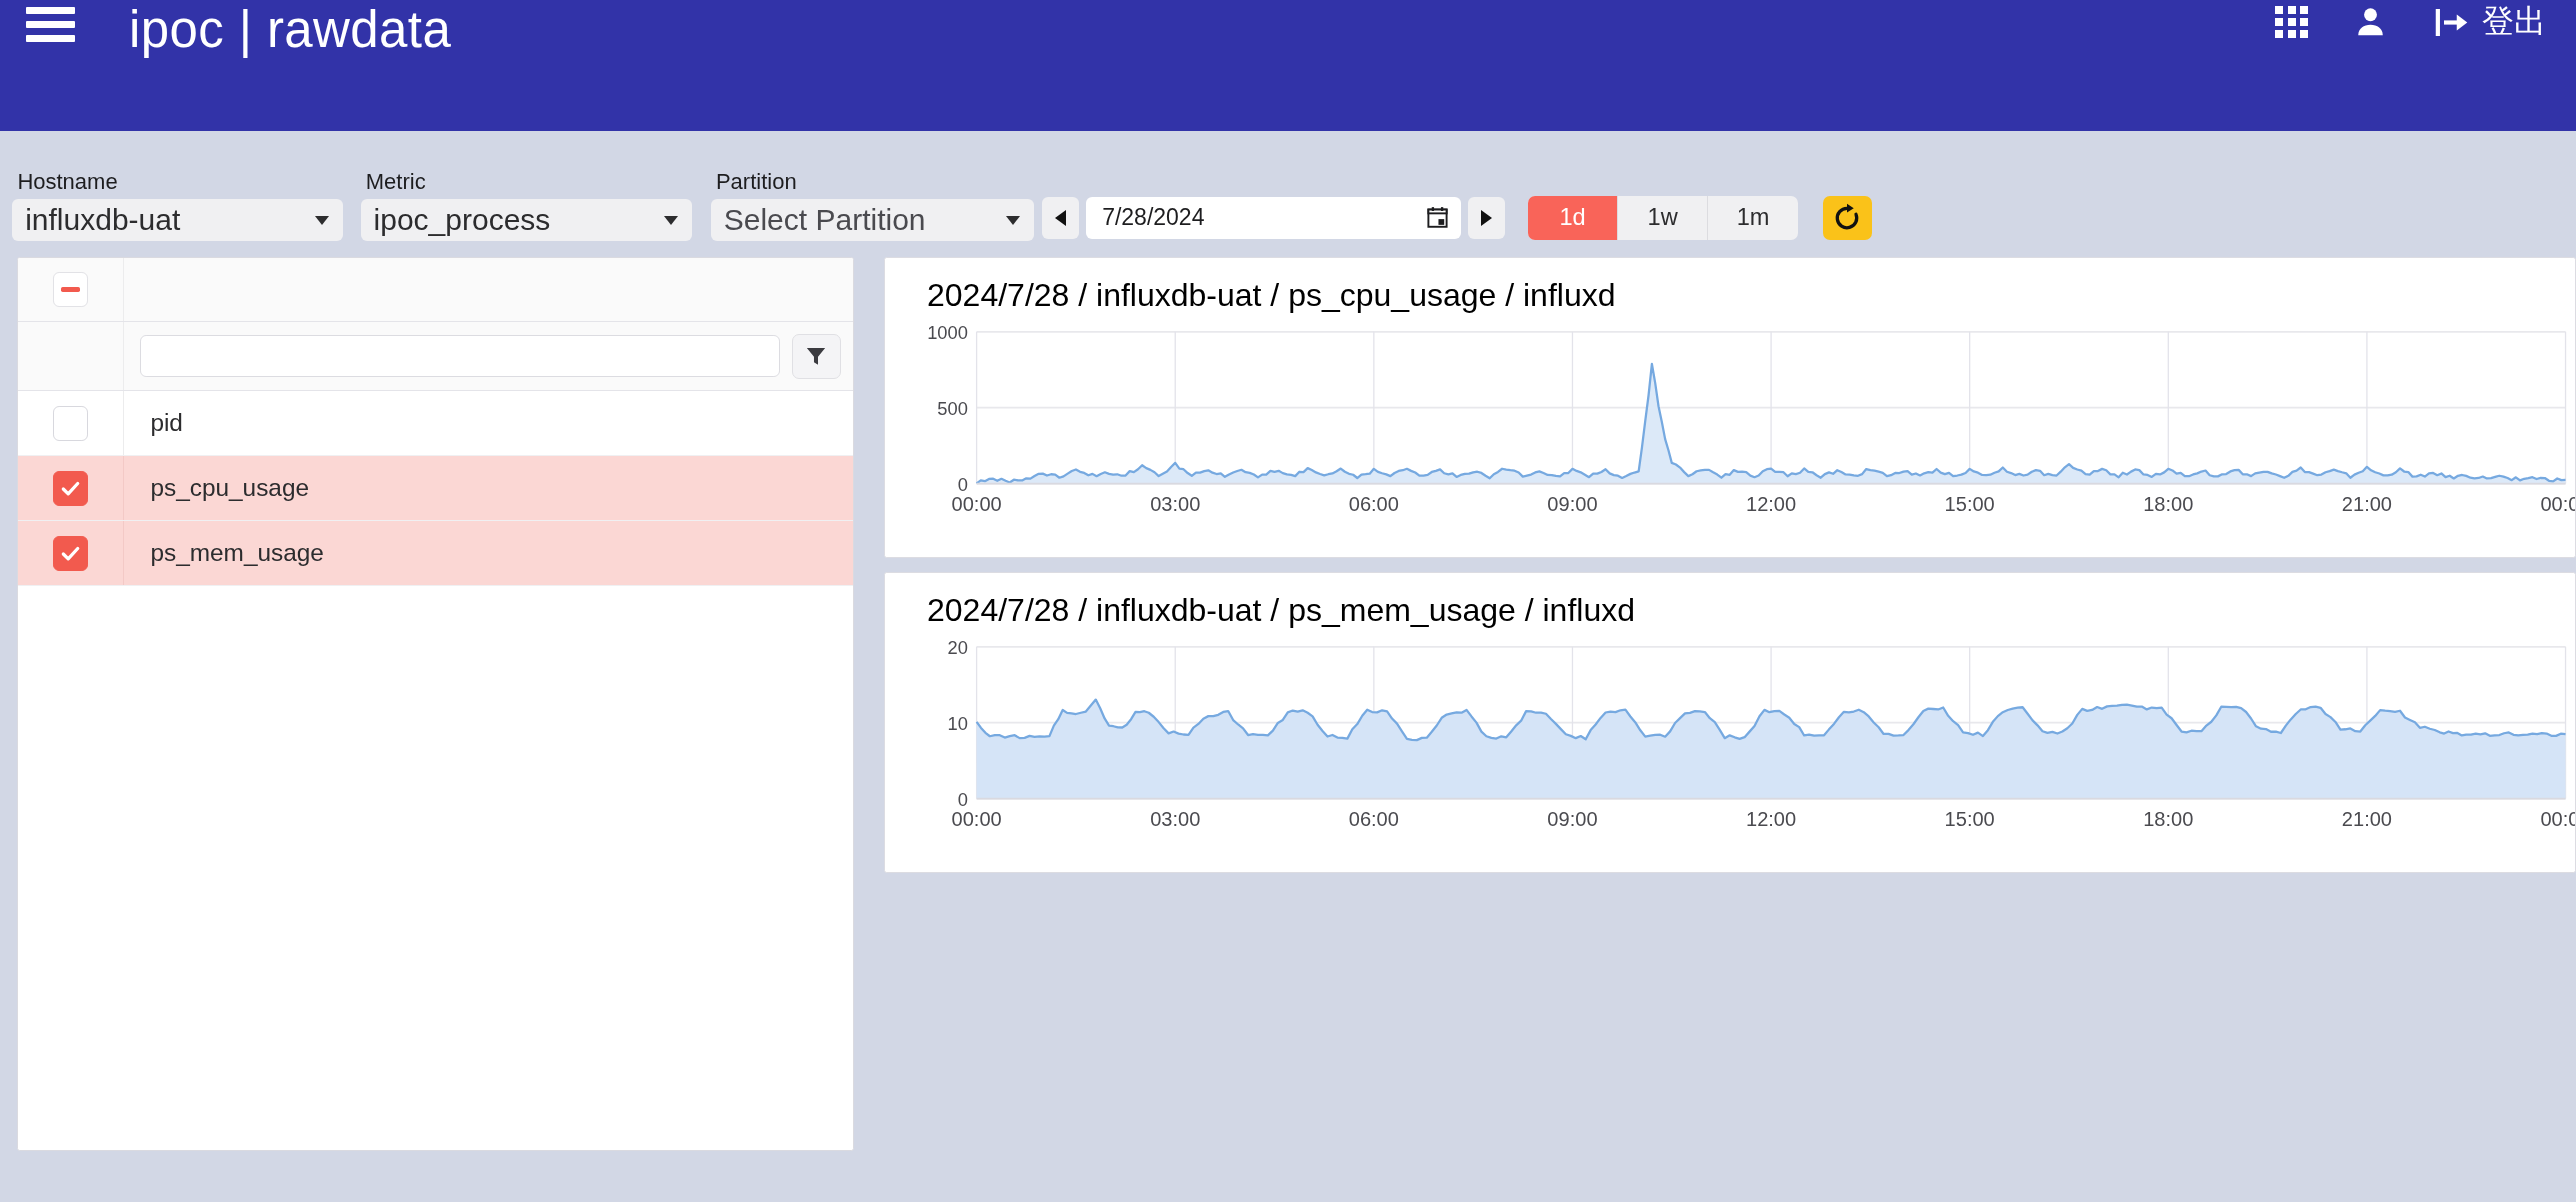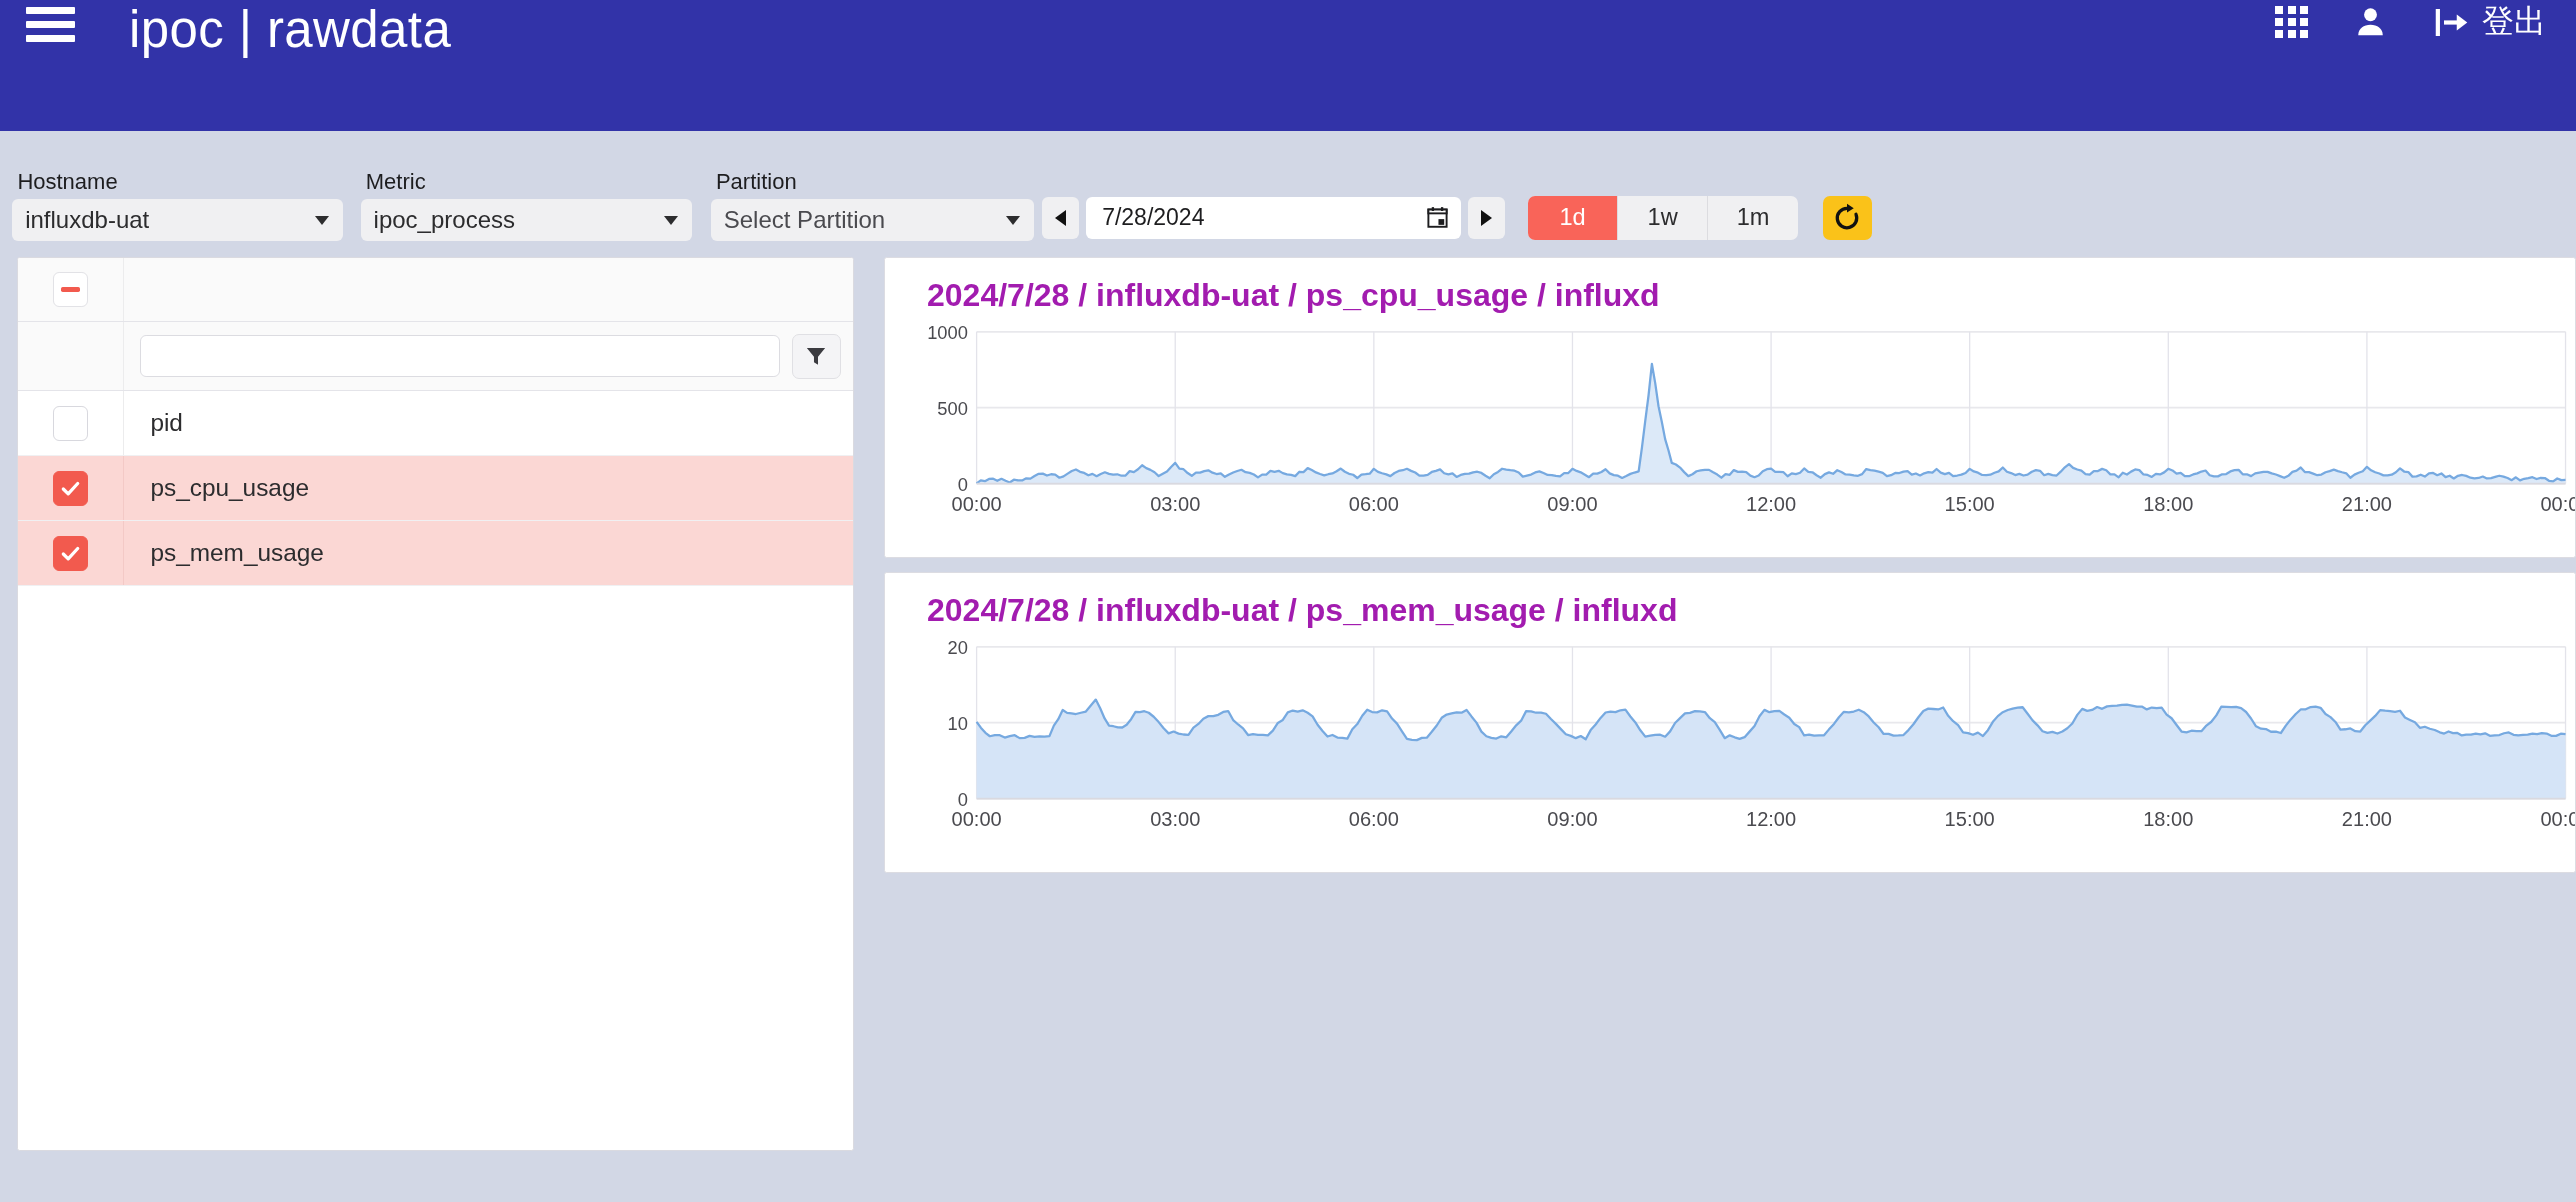--- a/index.html
+++ b/index.html
@@ -65,21 +65,21 @@
     font-size: 22px; color: #1d1d1f; margin: 0 0 5.2px 5.2px; line-height: 1.1;
   }
   .select-box {
     position: relative;
     height: 42px;
     background: #f0f0f2;
     border-radius: 6.1px;
     display: flex;
     align-items: center;
     padding: 0 40px 0 13px;
-    font-size: 24px;
+    font-size: 30px;
     color: #2c2c2e;
     cursor: pointer;
     white-space: nowrap;
   }
   .select-box.placeholder { color: #4a4a4f; }
   .select-box .caret {
     position: absolute; right: 14px; top: 50%;
     width: 0; height: 0; margin-top: -3.5px;
     border-left: 7.9px solid transparent;
     border-right: 7.9px solid transparent;
@@ -182,22 +182,22 @@
   .chart-card {
     background: #fff;
     border: 0.9px solid #dcdce2;
     border-radius: 2.6px;
     padding: 19px 0 0 0;
     height: 301px;
     position: relative;
     overflow: hidden;
   }
   .chart-title {
-    font-size: 32px; color: #a21caf; margin: 0 0 1.7px 42px; white-space: nowrap;
-    font-weight: 700;
+    font-size: 32px; color: #000000; margin: 0 0 1.7px 42px; white-space: nowrap;
+    font-weight: 400;
   }
   .plot-wrap { position: relative; height: 220px; }
   .plot-wrap svg { display: block; }
   .y-tick-label, .x-tick-label { font-size: 21px; fill: #4a4a4f; font-family: "Liberation Sans", sans-serif; }
   .x-tick-label { font-size: 23px; }
 </style>
 </head>
 <body>
 
 <div id="app-header">

